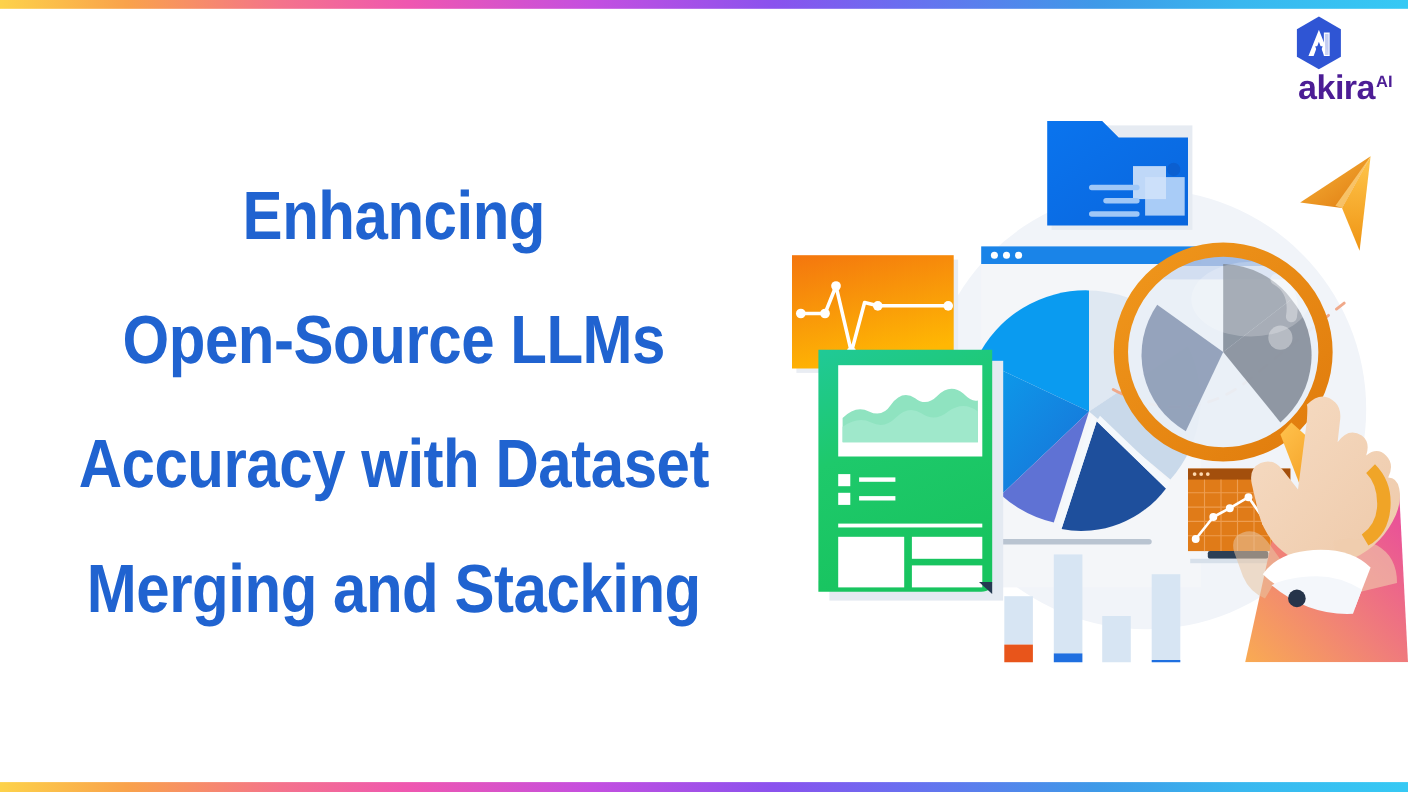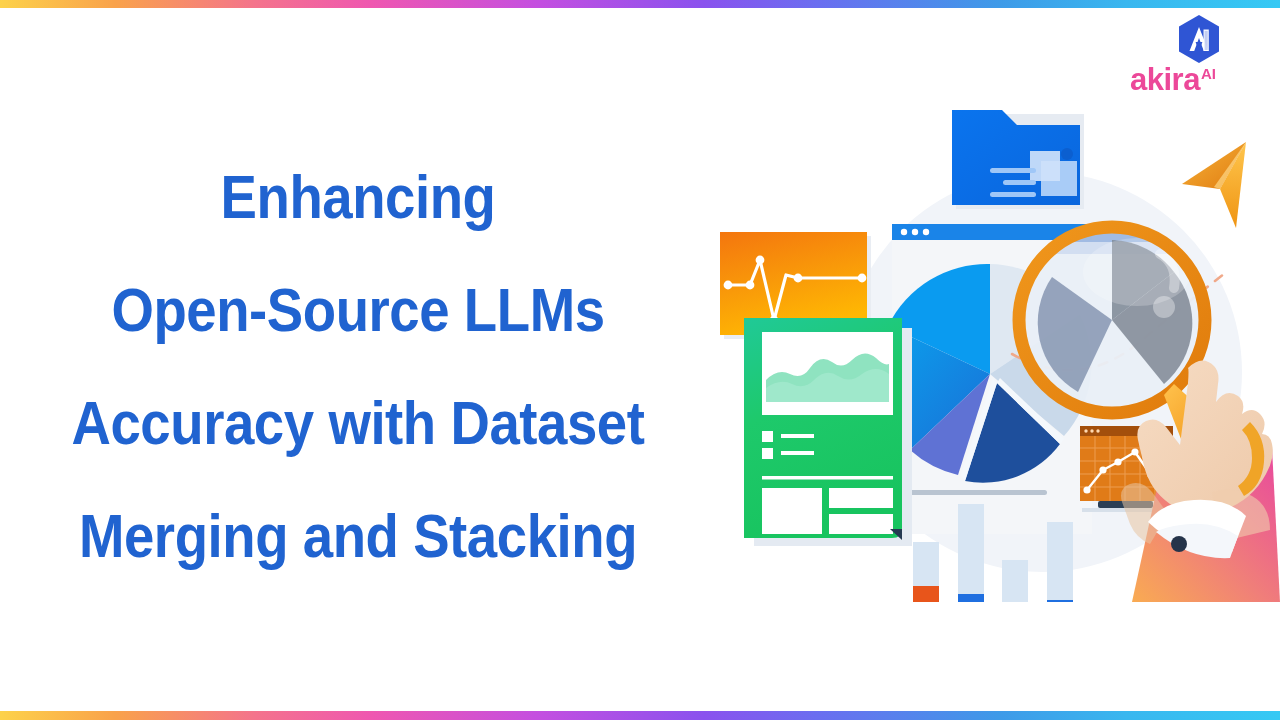--- a/index.html
+++ b/index.html
@@ -28,22 +28,22 @@
       #36c9f4 100%);
   }
   .rail.top{top:0;}
   .rail.bottom{bottom:0;height:9px;}
 
   
   .brand{position:absolute;right:14px;top:14px;width:136px;height:86px;}
   .brand-mark{position:absolute;left:46px;top:0;width:46px;height:50px;}
   .brand-word{
     position:absolute;left:0;top:50px;width:136px;
-    text-align:left;white-space:nowrap;
-    color:#ec4899;font-weight:bold;font-size:31px;letter-spacing:-0.5px;
+    text-align:right;white-space:nowrap;
+    color:#4c1d95;font-weight:bold;font-size:31px;letter-spacing:-0.5px;
     font-family:"Liberation Sans", sans-serif;
     line-height:1;
   }
   .brand-sup{font-size:15px;vertical-align:super;letter-spacing:0;margin-left:1px;}
 
   
   .headline{
     position:absolute;left:0;top:140px;width:716px;
     text-align:center;
     color:#2063d0;

